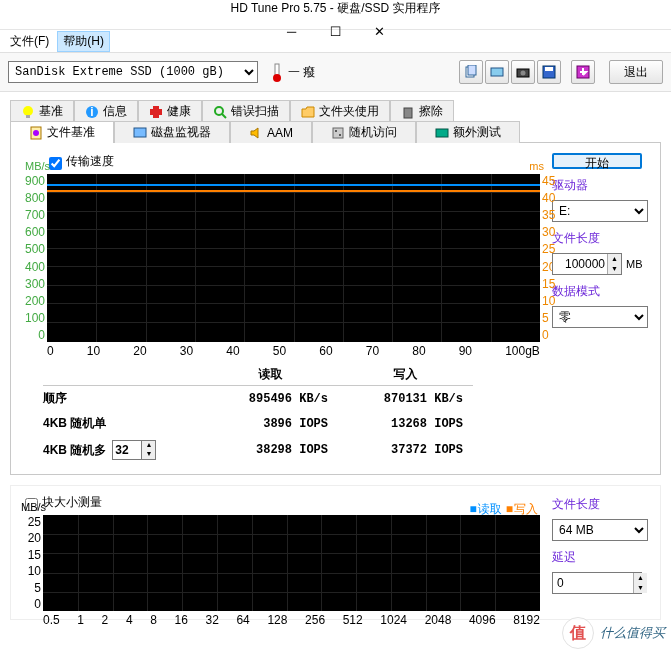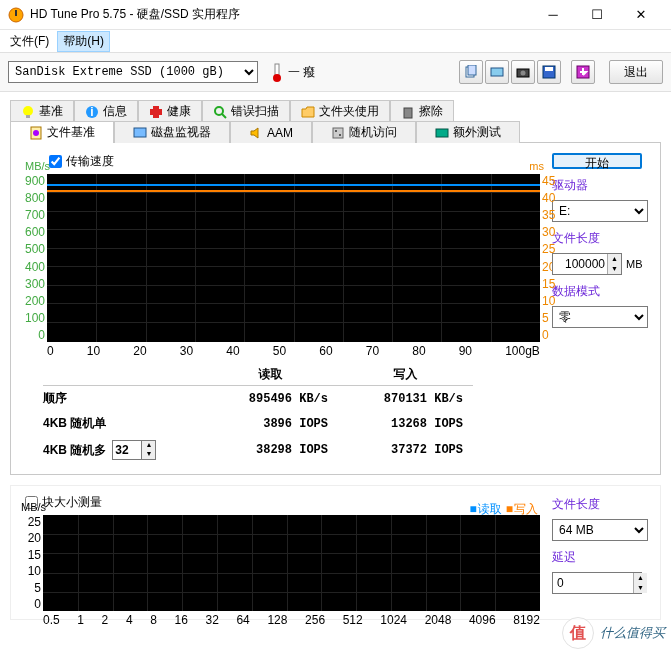--- a/index.html
+++ b/index.html
@@ -1,19 +1,19 @@
 <!DOCTYPE html>
 <html><head>
 <meta charset="utf-8">
 <style>
 * { box-sizing: border-box; margin: 0; padding: 0; font-family: "Microsoft YaHei", "Segoe UI", Tahoma, sans-serif; font-size: 12px; }
 body { background: #fff; width: 671px; height: 653px; overflow: hidden; position: relative; }
 
 
-.titlebar { height: 30px; display: flex; align-items: center; padding: 0 8px; border-bottom: 1px solid #e5e5e5; }
+.titlebar { height: 30px; display: flex; align-items: center; padding: 0 8px; border-bottom: 1px solid #e5e5e5; flex-direction: column; }
 .titlebar .icon { width: 16px; height: 16px; margin-right: 6px; }
 .titlebar .title { flex: 1; font-size: 12px; color: #000; }
 .titlebar .winbtns { display: flex; gap: 0; }
 .titlebar .winbtn { width: 44px; height: 28px; display: flex; align-items: center; justify-content: center; font-size: 13px; color: #000; }
 
 
 .menubar { height: 22px; display: flex; align-items: center; padding: 0 4px; gap: 2px; }
 .menuitem { padding: 2px 6px; font-size: 12px; }
 .menuitem.hover { background: #cce8ff; border: 1px solid #99d1ff; padding: 1px 5px; }
 
@@ -35,21 +35,21 @@
 .tab-icon { width: 14px; height: 14px; display: inline-block; }
 
 
 .panel { border: 1px solid #c8c8c8; background: #fff; padding: 10px 12px; margin-top: -1px; }
 
 .sect-row { display: flex; align-items: flex-start; gap: 12px; }
 
 .chart-col { flex: 1; }
 .side-col { width: 96px; display: flex; flex-direction: column; gap: 6px; }
 
-.chk { display: flex; align-items: center; gap: 4px; margin: 0 0 4px 26px; }
+.chk { display: flex; align-items: flex-end; gap: 4px; margin: 0 0 4px 26px; }
 .chk input { width: 13px; height: 13px; }
 
 .chart { position: relative; height: 168px; background: #000; margin: 4px 0 0 24px; }
 .chart-label-l { position: absolute; left: -22px; top: -14px; font-size: 11px; color: #4a4; }
 .chart-label-r { position: absolute; right: -4px; top: -14px; font-size: 11px; color: #e80; }
 .y-axis-l { position: absolute; left: -22px; top: 0; bottom: 0; width: 20px; display: flex; flex-direction: column; justify-content: space-between; text-align: right; font-size: 10px; color: #4a4; }
 .y-axis-r { position: absolute; right: -20px; top: 0; bottom: 0; width: 18px; display: flex; flex-direction: column; justify-content: space-between; text-align: left; font-size: 10px; color: #e80; }
 .x-axis { position: absolute; left: 0; right: 0; bottom: -16px; display: flex; justify-content: space-between; font-size: 10px; color: #000; }
 .gridline-h { position: absolute; left: 0; right: 0; border-top: 1px solid #222; }
 .gridline-v { position: absolute; top: 0; bottom: 0; border-left: 1px solid #222; }

